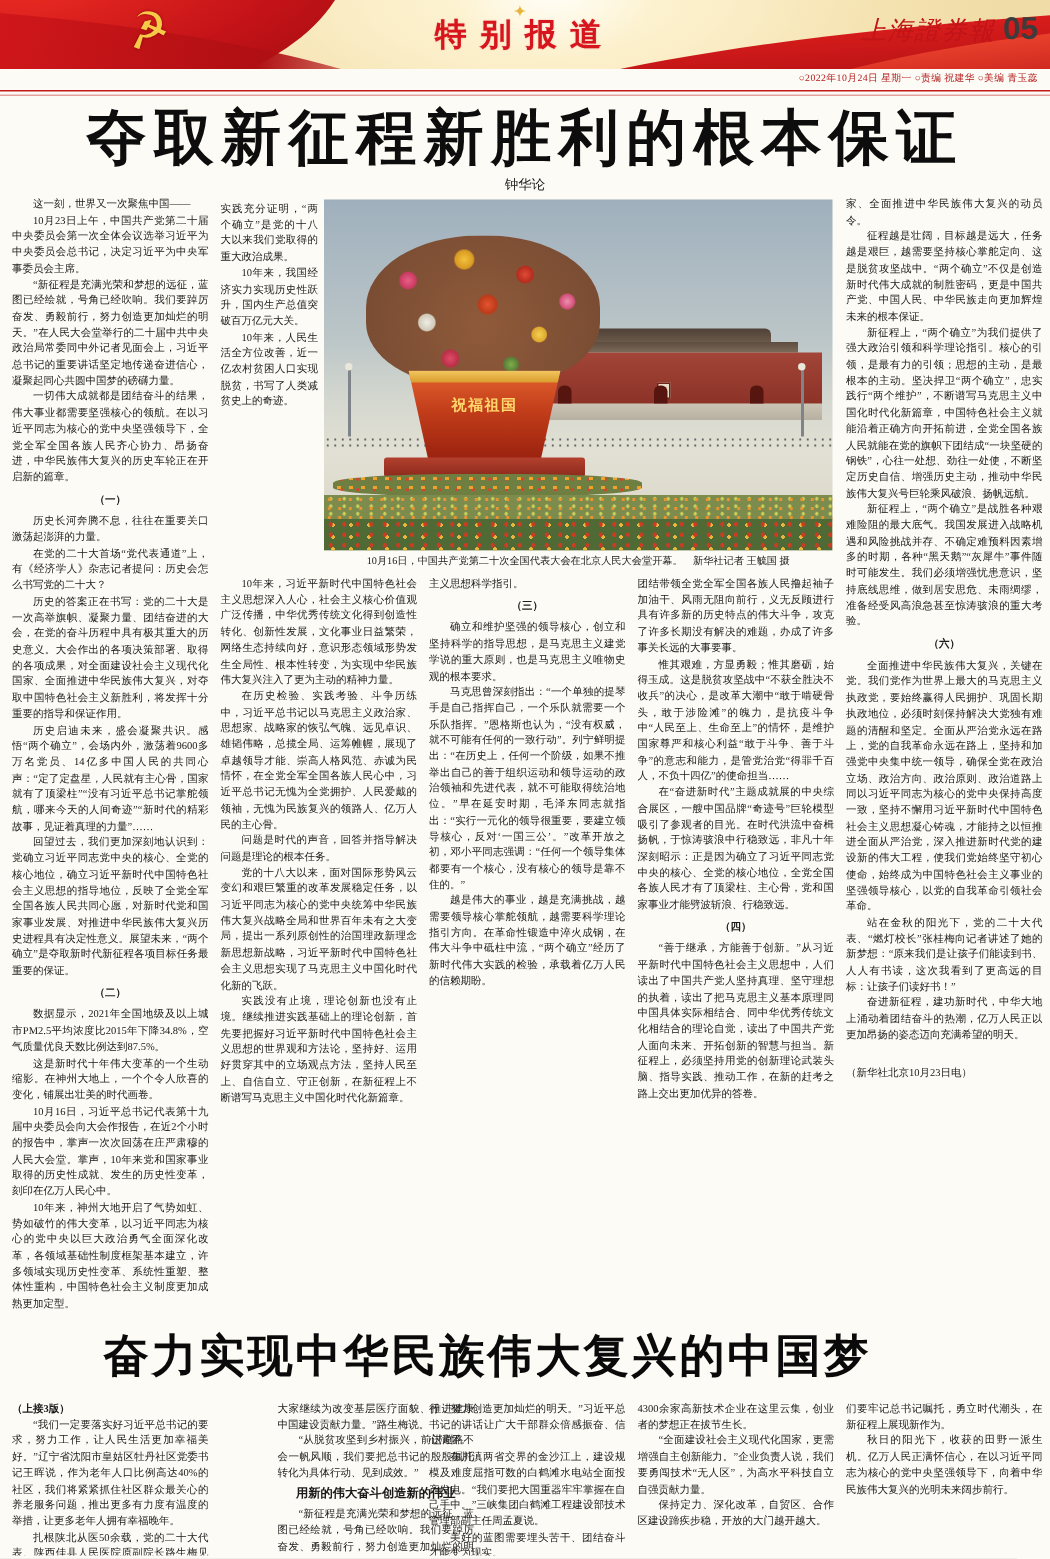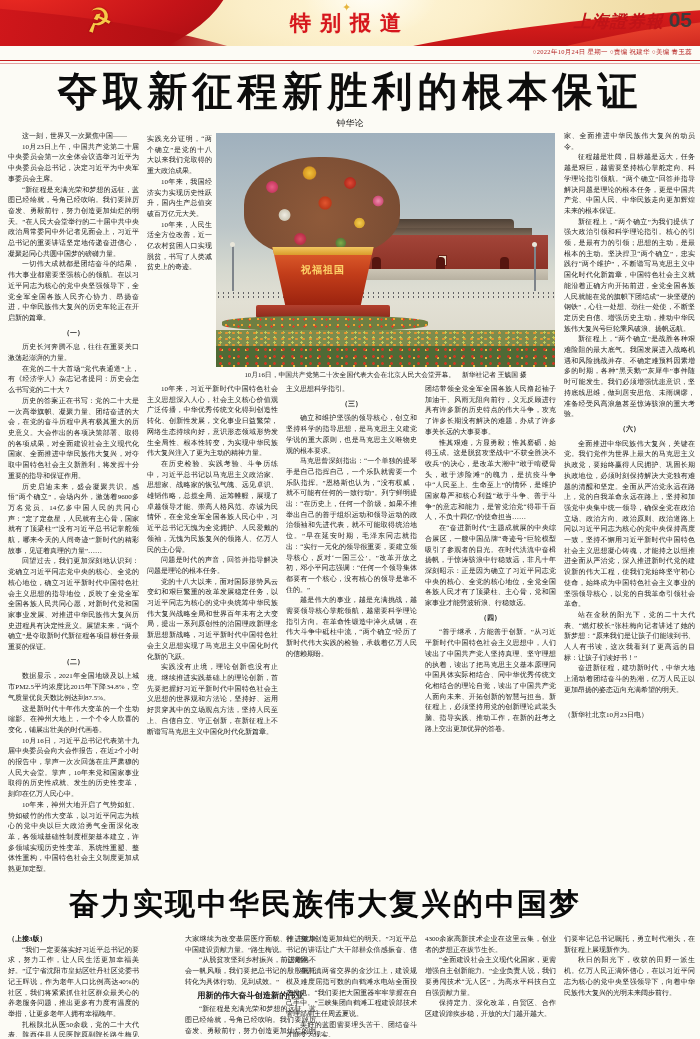--- a/index.html
+++ b/index.html
@@ -21,21 +21,21 @@
             border-radius:100% 0 0 0 / 100% 0 0 0;}
   .ribbonR2{position:absolute;right:-20px;bottom:-40px;width:260px;height:52px;transform:rotate(-6deg);
             background:linear-gradient(180deg,#e8402c,#b31013);
             border-radius:100% 0 0 0 / 100% 0 0 0;}
   .emblem{position:absolute;left:84px;top:0px;font-size:32px;line-height:40px;color:#f7c948;
           transform:rotate(-14deg);text-shadow:0 0 2px rgba(120,0,0,.8);font-family:"DejaVu Sans",sans-serif;}
   .bandtitle{position:absolute;left:0;top:9px;width:700px;text-align:center;font-size:21px;font-weight:bold;
              letter-spacing:9px;color:#d6161c;font-family:"Liberation Sans","DejaVu Sans",sans-serif;
              text-shadow:0 0 1px rgba(214,22,28,.4);}
   .masthead{position:absolute;right:8px;top:8px;white-space:nowrap;}
-  .mast-name{font-size:17px;font-weight:bold;color:#c01418;font-style:italic;letter-spacing:1px;}
+  .mast-name{font-size:17px;font-weight:normal;color:#c01418;font-style:italic;letter-spacing:1px;}
   .mast-page{font-size:21px;font-weight:bold;color:#3c3c3c;font-family:"Liberation Sans","DejaVu Sans",sans-serif;margin-left:5px;}
   .dateline{position:absolute;right:8px;top:48px;font-size:6.5px;color:#b31d1d;letter-spacing:.3px;}
   .rule1{position:absolute;left:0;top:60px;width:700px;height:1.4px;background:#c41a1a;}
   .rule2{position:absolute;left:0;top:63px;width:700px;height:.6px;background:#e5a0a0;}
 
   
   .headline{position:absolute;left:0;top:64px;width:700px;text-align:center;font-size:40px;font-weight:bold;
             letter-spacing:5px;color:#0d0d0d;}
   .byline{position:absolute;left:0;top:117px;width:700px;text-align:center;font-size:9px;color:#222;}
 
@@ -169,21 +169,21 @@
     </div>
   <div id="colD" class="col">
       <p class="cont">团结带领全党全军全国各族人民撸起袖子加油干、风雨无阻向前行，义无反顾进行具有许多新的历史特点的伟大斗争，攻克了许多长期没有解决的难题，办成了许多事关长远的大事要事。</p>
       <p>惟其艰难，方显勇毅；惟其磨砺，始得玉成。这是脱贫攻坚战中“不获全胜决不收兵”的决心，是改革大潮中“敢于啃硬骨头，敢于涉险滩”的魄力，是抗疫斗争中“人民至上、生命至上”的情怀，是维护国家尊严和核心利益“敢于斗争、善于斗争”的意志和能力，是管党治党“得罪千百人，不负十四亿”的使命担当……</p>
       <p>在“奋进新时代”主题成就展的中央综合展区，一艘中国品牌“奇迹号”巨轮模型吸引了参观者的目光。在时代洪流中奋楫扬帆，于惊涛骇浪中行稳致远，非凡十年深刻昭示：正是因为确立了习近平同志党中央的核心、全党的核心地位，全党全国各族人民才有了顶梁柱、主心骨，党和国家事业才能劈波斩浪、行稳致远。</p>
       <p class="mark">（四）</p>
       <p>“善于继承，方能善于创新。”从习近平新时代中国特色社会主义思想中，人们读出了中国共产党人坚持真理、坚守理想的执着，读出了把马克思主义基本原理同中国具体实际相结合、同中华优秀传统文化相结合的理论自觉，读出了中国共产党人面向未来、开拓创新的智慧与担当。新征程上，必须坚持用党的创新理论武装头脑、指导实践、推动工作，在新的赶考之路上交出更加优异的答卷。</p>
     </div>
   <div id="colE" class="col">
       <p class="cont">家、全面推进中华民族伟大复兴的动员令。</p>
-      <p>征程越是壮阔，目标越是远大，任务越是艰巨，越需要坚持核心掌舵定向、科学理论指引领航。“两个确立”回答并指导解决问题是理论的根本任务，更是中国共产党、中国人民、中华民族走向更加辉煌未来的根本保证。</p>
+      <p>征程越是壮阔，目标越是远大，任务越是艰巨，越需要坚持核心掌舵定向、这是脱贫攻坚战中。“两个确立”不仅是创造新时代伟大成就的制胜密码，更是中国共产党、中国人民、中华民族走向更加辉煌未来的根本保证。</p>
       <p>新征程上，“两个确立”为我们提供了强大政治引领和科学理论指引。核心的引领，是最有力的引领；思想的主动，是最根本的主动。坚决捍卫“两个确立”，忠实践行“两个维护”，不断谱写马克思主义中国化时代化新篇章，中国特色社会主义就能沿着正确方向开拓前进，全党全国各族人民就能在党的旗帜下团结成“一块坚硬的钢铁”，心往一处想、劲往一处使，不断坚定历史自信、增强历史主动，推动中华民族伟大复兴号巨轮乘风破浪、扬帆远航。</p>
       <p>新征程上，“两个确立”是战胜各种艰难险阻的最大底气。我国发展进入战略机遇和风险挑战并存、不确定难预料因素增多的时期，各种“黑天鹅”“灰犀牛”事件随时可能发生。我们必须增强忧患意识，坚持底线思维，做到居安思危、未雨绸缪，准备经受风高浪急甚至惊涛骇浪的重大考验。</p>
       <p class="mark">（六）</p>
       <p>全面推进中华民族伟大复兴，关键在党。我们党作为世界上最大的马克思主义执政党，要始终赢得人民拥护、巩固长期执政地位，必须时刻保持解决大党独有难题的清醒和坚定。全面从严治党永远在路上，党的自我革命永远在路上，坚持和加强党中央集中统一领导，确保全党在政治立场、政治方向、政治原则、政治道路上同以习近平同志为核心的党中央保持高度一致，坚持不懈用习近平新时代中国特色社会主义思想凝心铸魂，才能持之以恒推进全面从严治党，深入推进新时代党的建设新的伟大工程，使我们党始终坚守初心使命，始终成为中国特色社会主义事业的坚强领导核心，以党的自我革命引领社会革命。</p>
       <p>站在金秋的阳光下，党的二十大代表、“燃灯校长”张桂梅向记者讲述了她的新梦想：“原来我们是让孩子们能读到书、人人有书读，这次我看到了更高远的目标：让孩子们读好书！”</p>
       <p>奋进新征程，建功新时代，中华大地上涌动着团结奋斗的热潮，亿万人民正以更加昂扬的姿态迈向充满希望的明天。</p>
       <p class="credit">（新华社北京10月23日电）</p>
     </div>
 
   <div id="photo">

